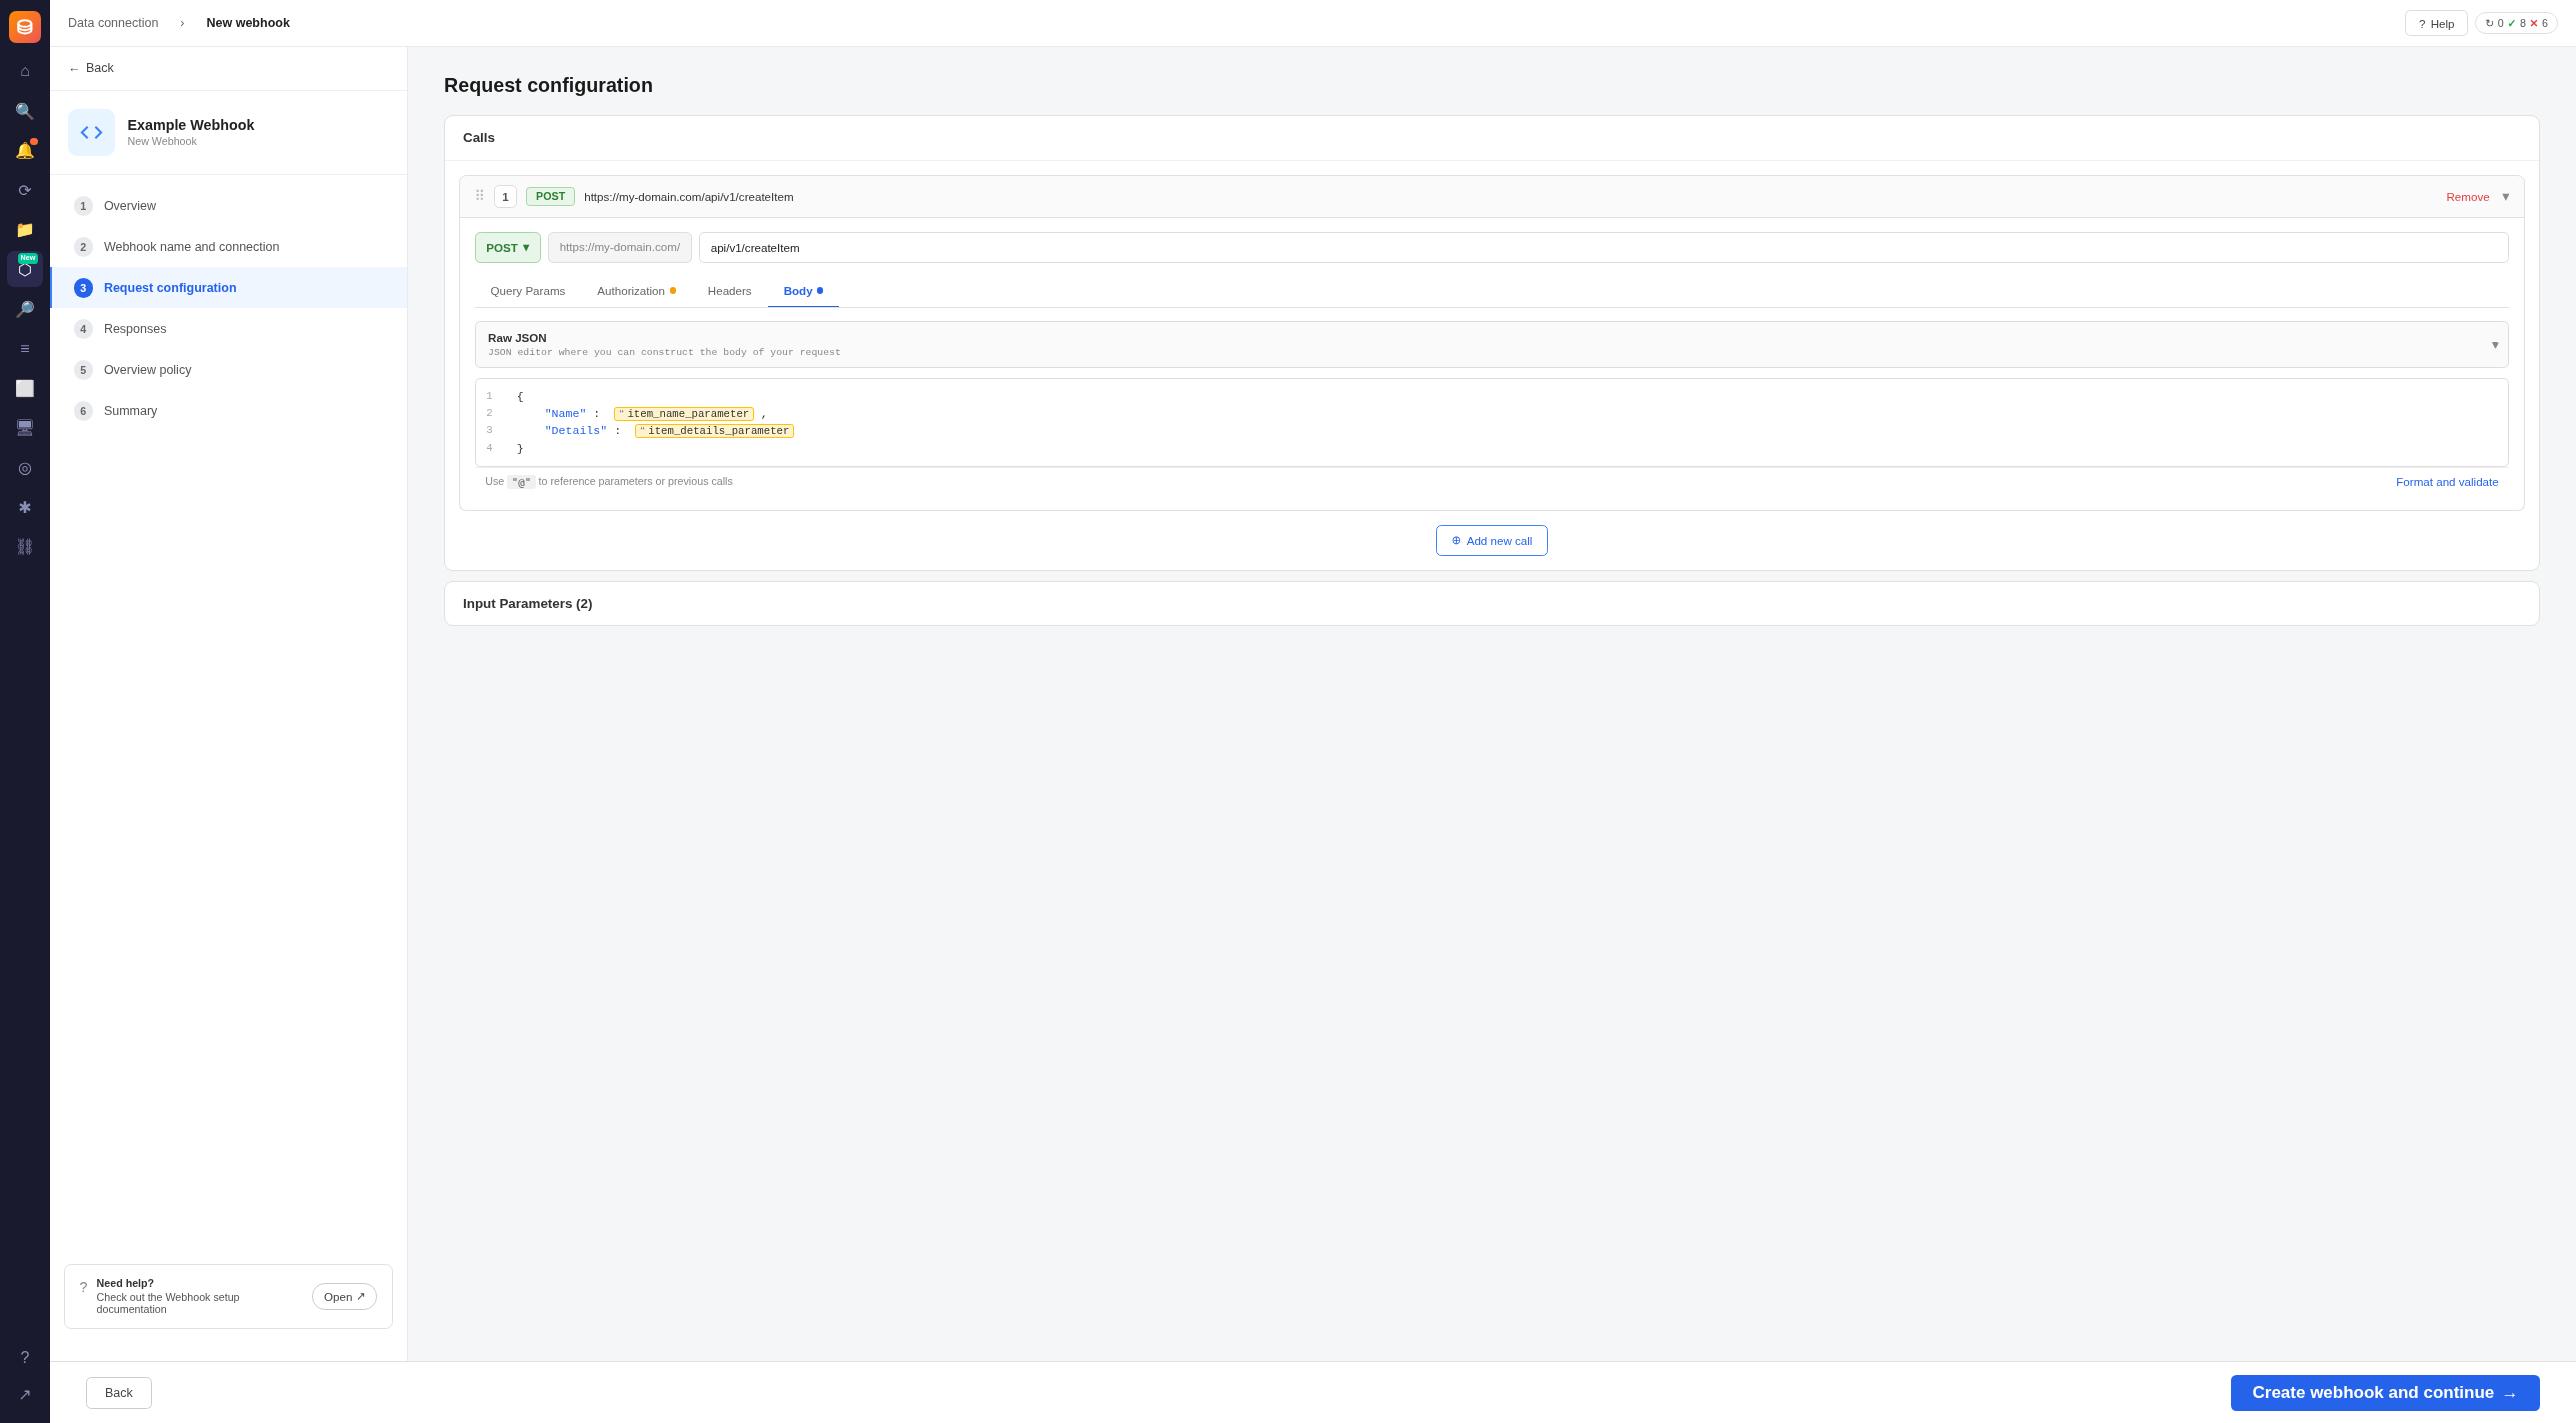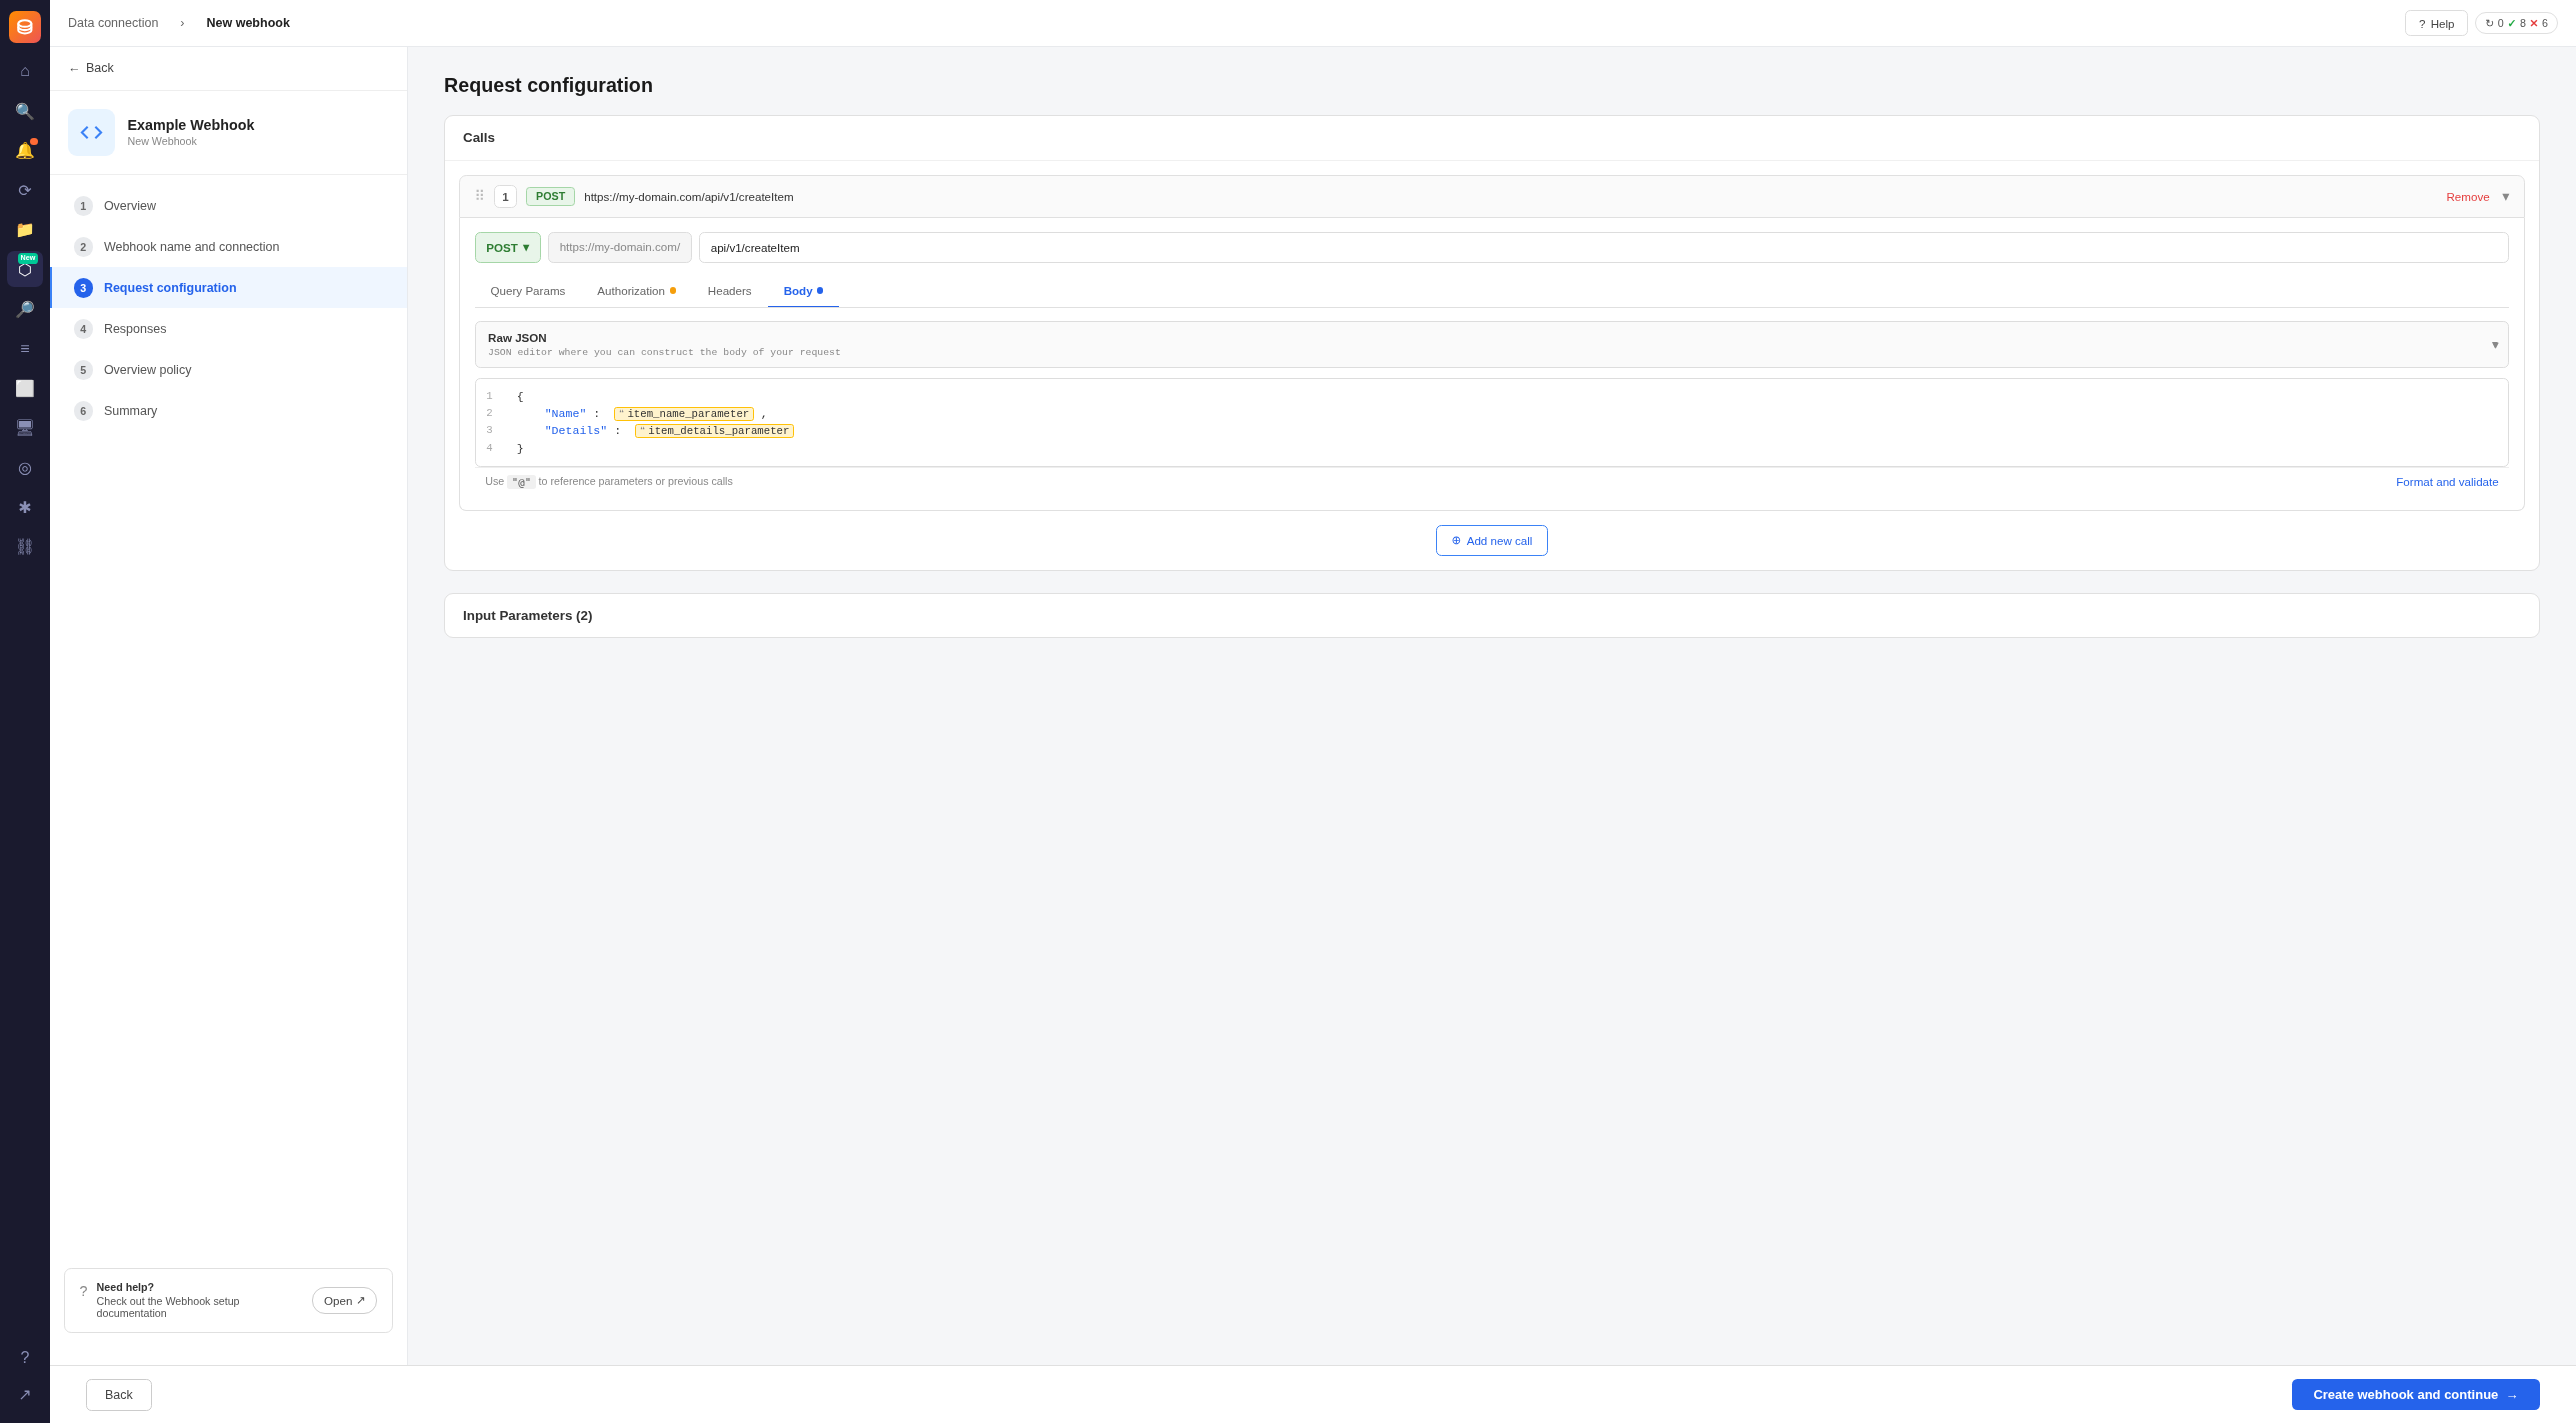--- a/index.html
+++ b/index.html
@@ -157,21 +157,21 @@
       overflow-y: auto;
       padding: 27px 36px;
     }
     .page-title { font-size: 19.7px; font-weight: 700; color: #1a1a1a; margin-bottom: 18px; }
 
     
     .card {
       background: #fff;
       border: 0.9px solid #e0e0e0;
       border-radius: 9px;
-      margin-bottom: 22px;
+      margin-bottom: 10px;
       overflow: hidden;
     }
     .card-header {
       padding: 14.3px 18px;
       font-weight: 600; font-size: 13.4px; color: #333;
       border-bottom: 0.9px solid #f0f0f0;
     }
     .card-body { padding: 14.3px; }
 
     
@@ -309,21 +309,21 @@
     .btn-back {
       padding: 8px 18px;
       border: 0.9px solid #ccc; border-radius: 5.4px;
       background: #fff; color: #444;
       font-size: 12.5px; cursor: pointer;
     }
     .btn-create {
       padding: 8px 21.5px;
       border: none; border-radius: 5.4px;
       background: #2563eb; color: #fff;
-      font-size: 13px; font-weight: 600; cursor: pointer;
+      font-size: 17px; font-weight: 600; cursor: pointer;
       display: flex; align-items: center; gap: 7.2px;
     }
 
     
     ::-webkit-scrollbar { width: 5.4px; }
     ::-webkit-scrollbar-track { background: #f0f0f0; }
     ::-webkit-scrollbar-thumb { background: #ccc; border-radius: 2.7px; }
   </style>
 </head>
 <body>

